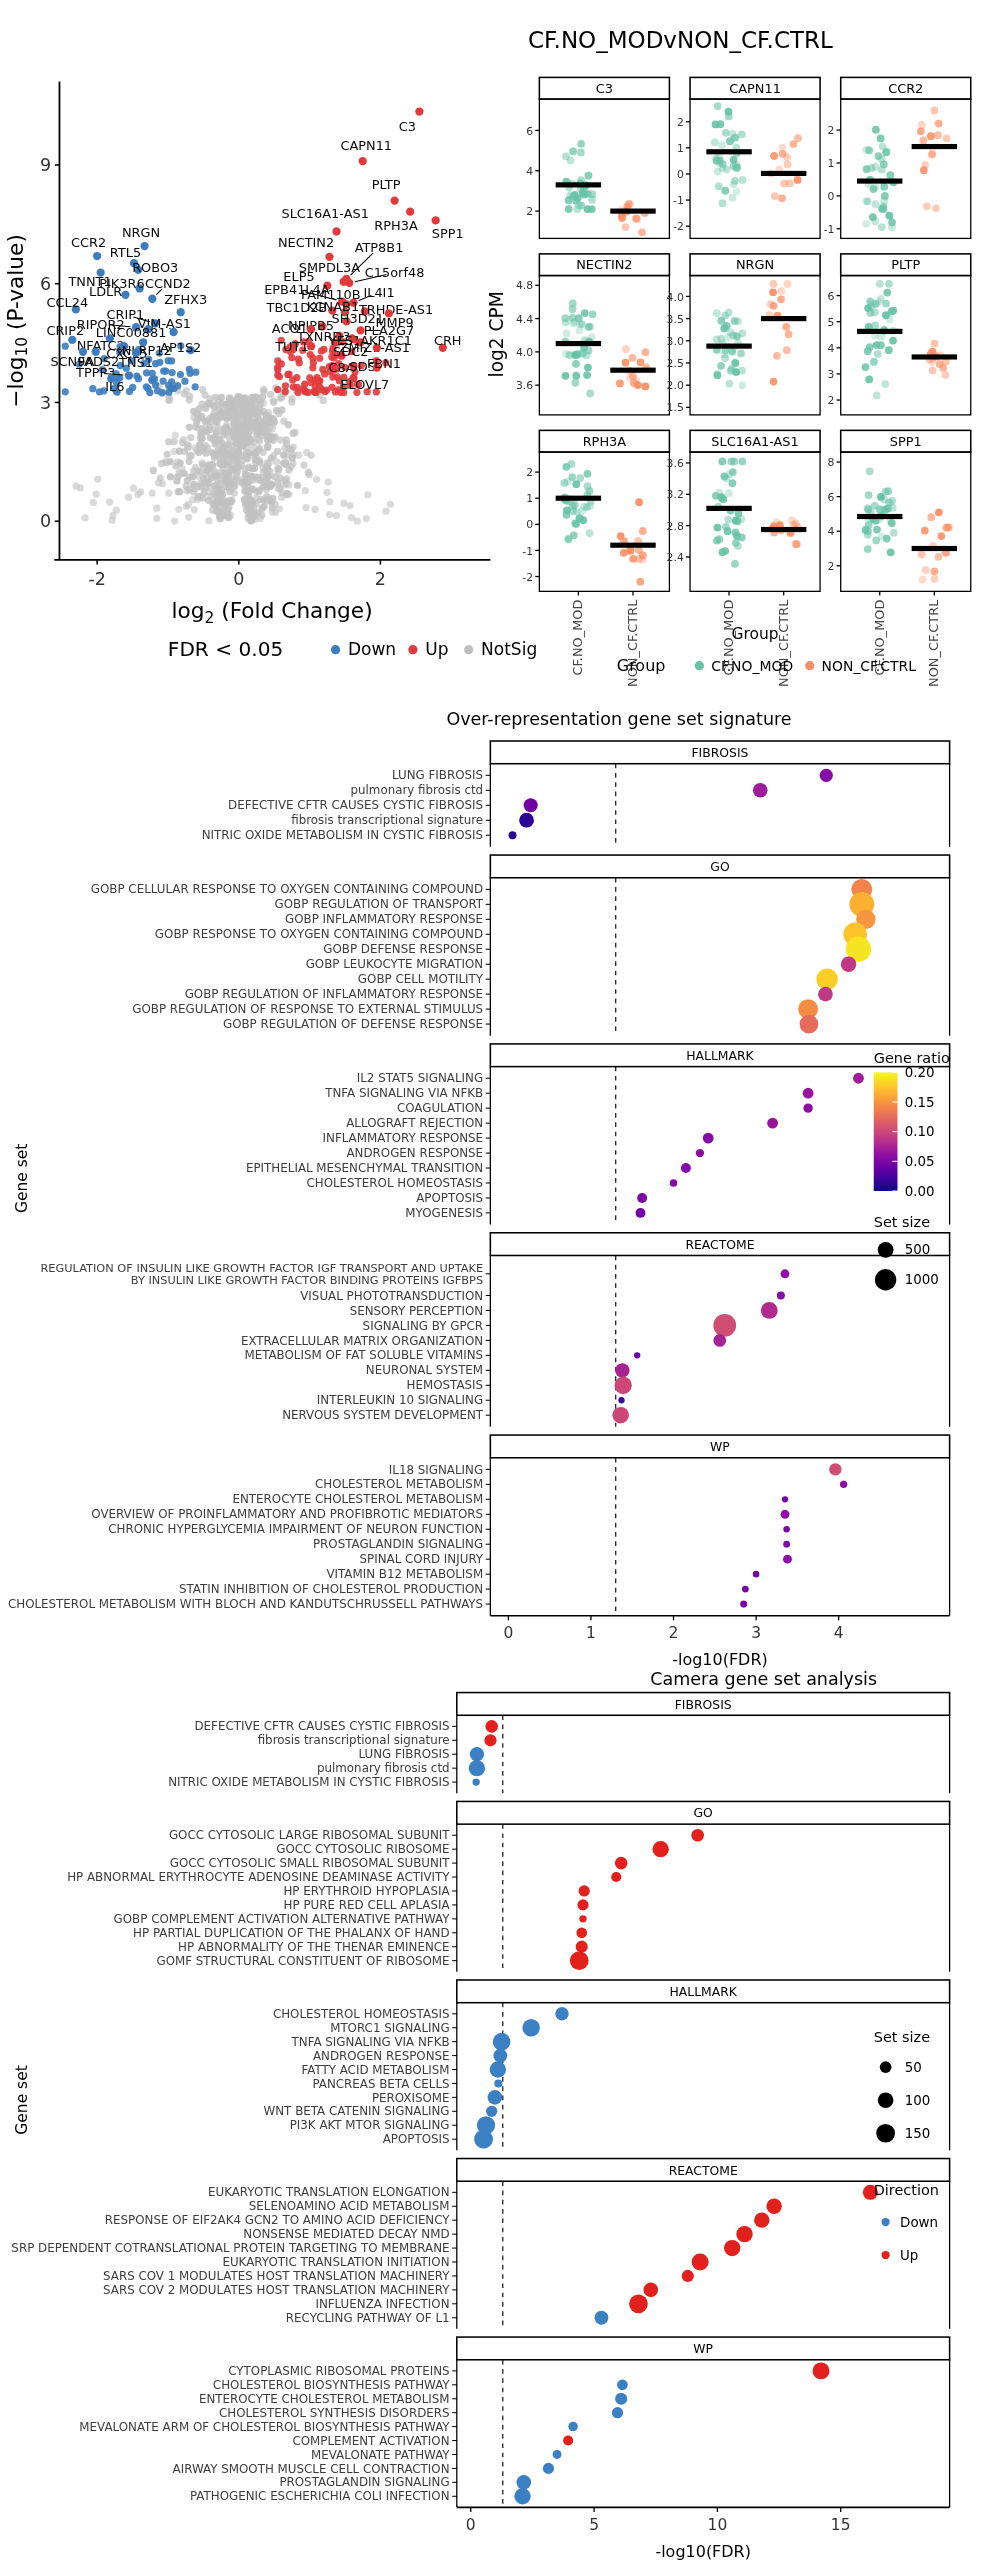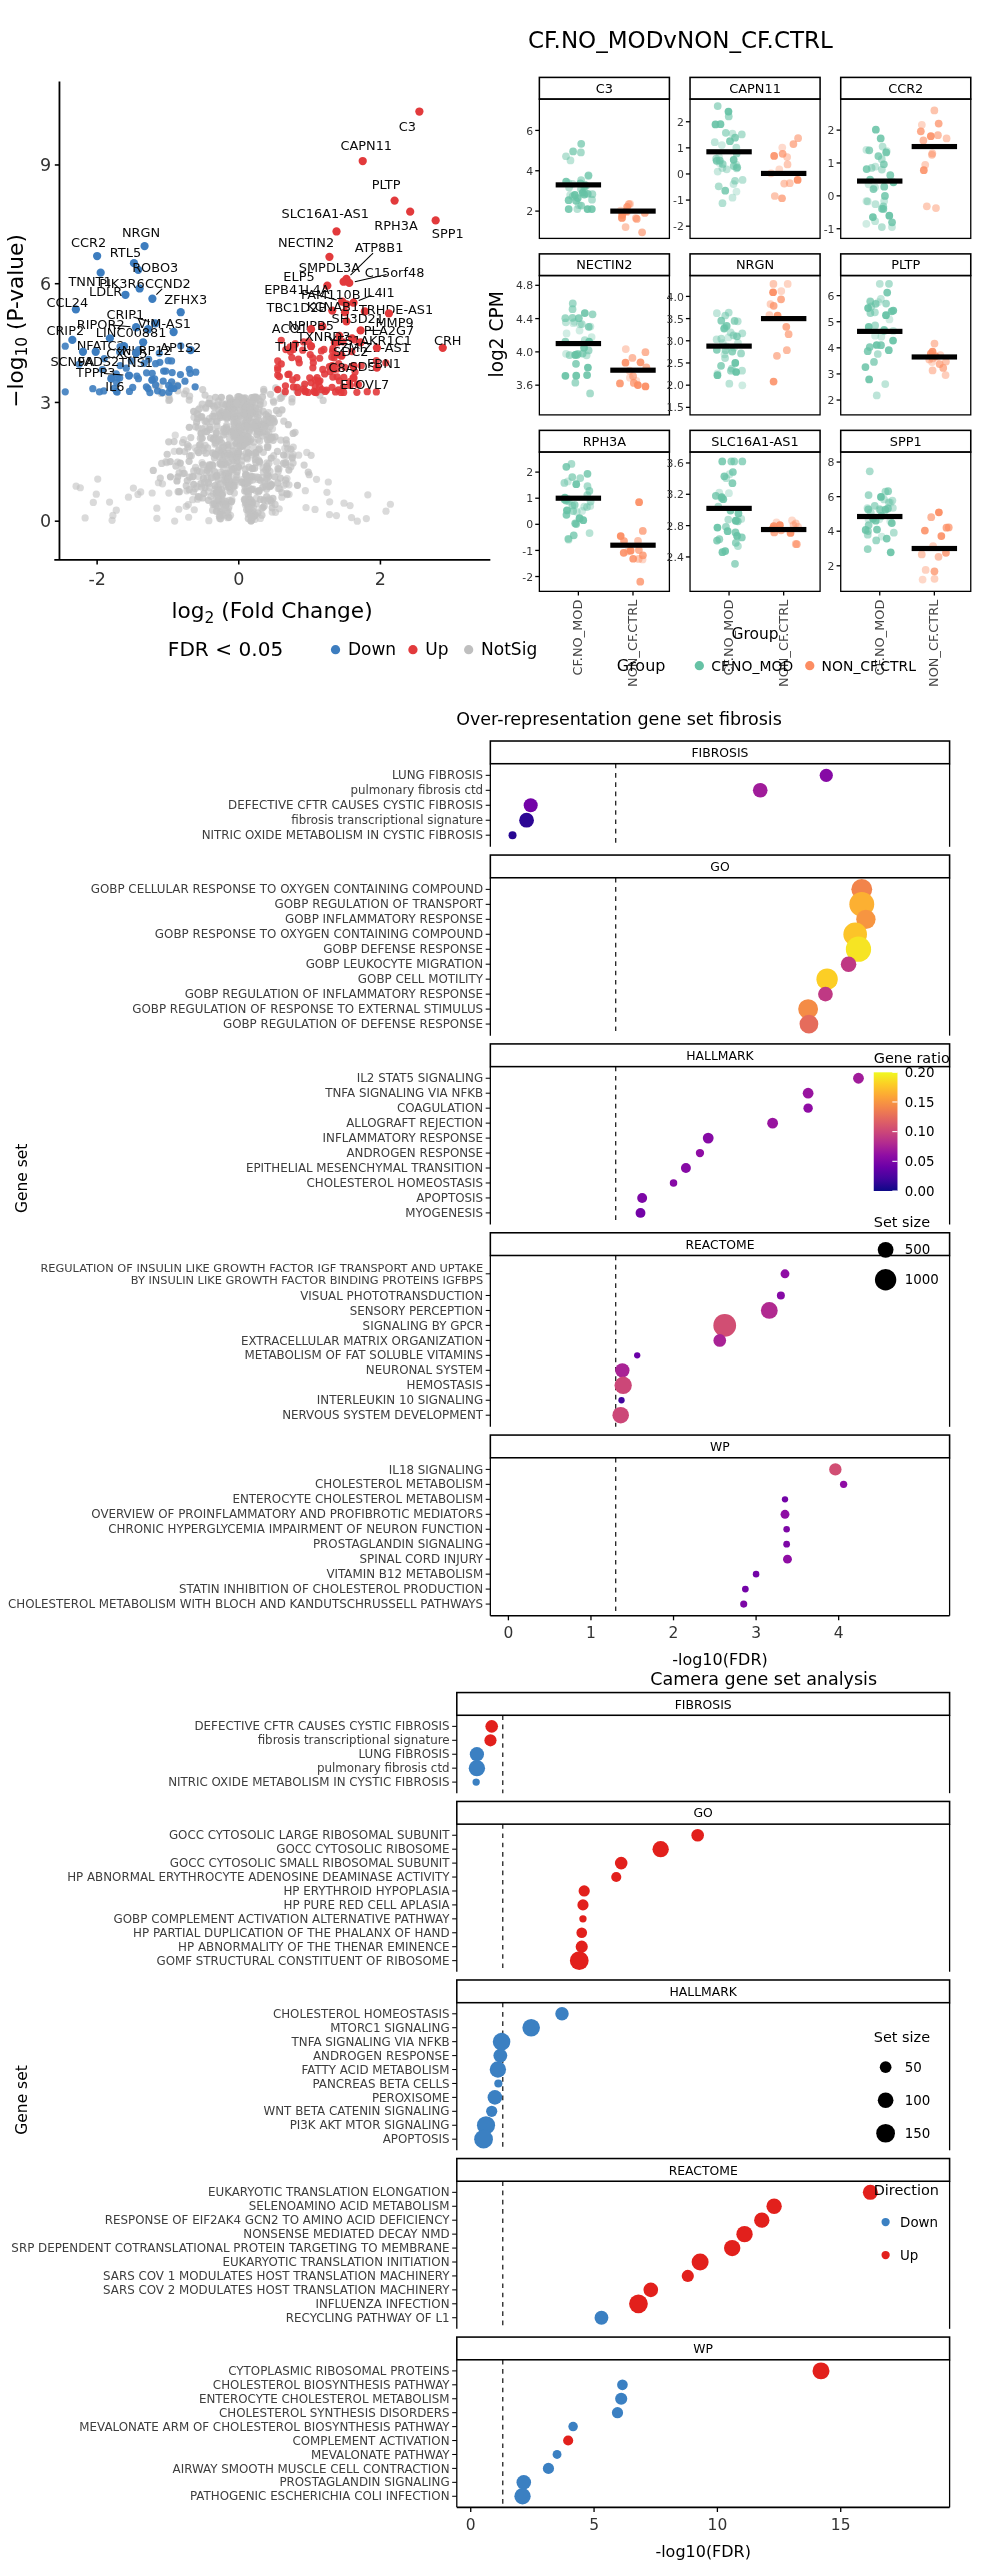--- a/index.html
+++ b/index.html
@@ -2214,16 +2214,16 @@
           <text x="1753" y="933" font-size="26" fill="#000" text-anchor="start">150</text>
           <text x="1693" y="1044" font-size="28" fill="#000" text-anchor="start">Direction</text>
           <circle cx="1716" cy="1096" r="8" fill="#3b80c2"></circle>
           <text x="1744" y="1105" font-size="26" fill="#000" text-anchor="start">Down</text>
           <circle cx="1716" cy="1160" r="8" fill="#e2201c"></circle>
           <text x="1744" y="1169" font-size="26" fill="#000" text-anchor="start">Up</text>
         </g>
       </g>
     </svg>
   <div id="strips-title" class="sec-title">CF.NO_MODvNON_CF.CTRL</div>
-  <div id="ora-title" class="sec-title">Over-representation gene set fibrosis</div>
+  <div id="ora-title" class="sec-title">Over-representation gene set signature</div>
   <div id="camera-title" class="sec-title">Camera gene set analysis</div>
 </div>
 
 
 </body></html>

